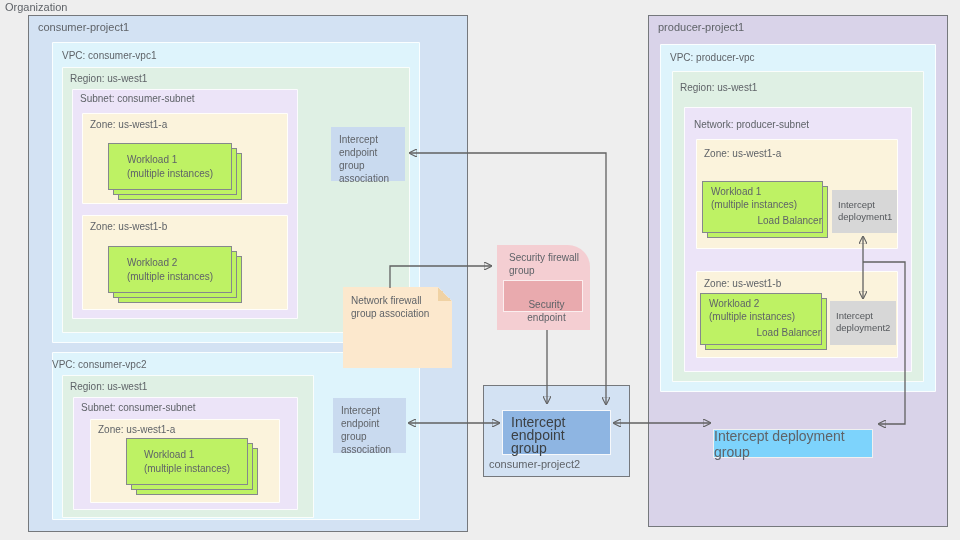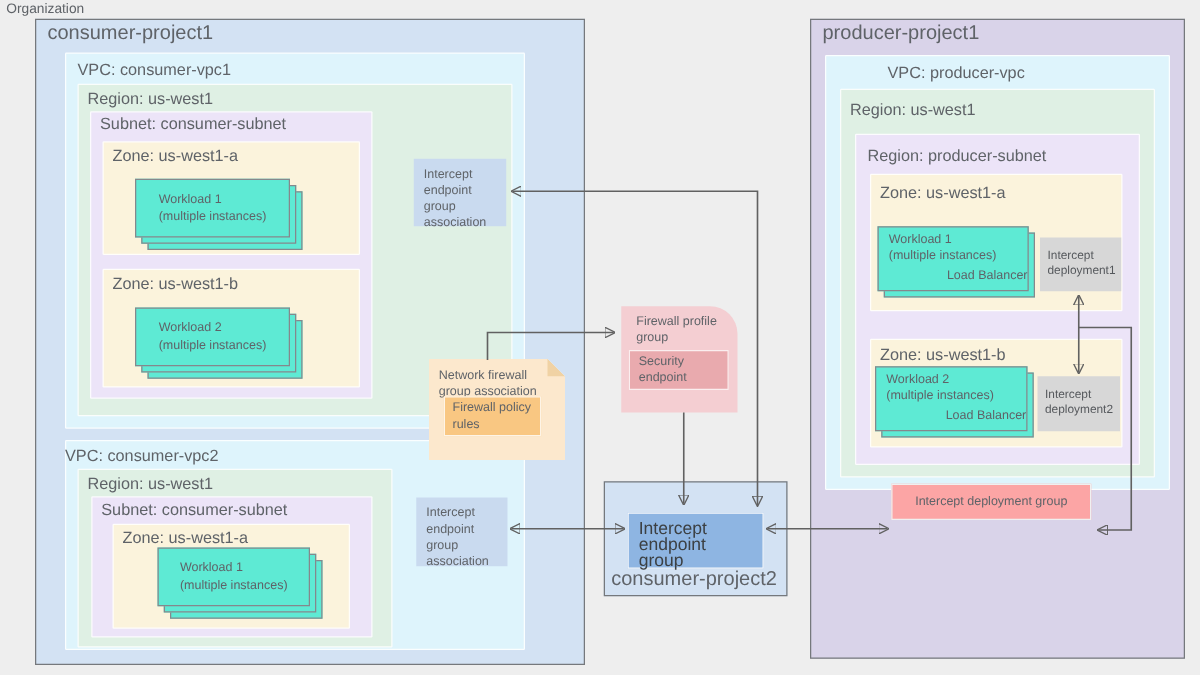--- a/index.html
+++ b/index.html
@@ -2,23 +2,23 @@
 <html><head>
 <meta charset="utf-8">
 <style>
   html,body{margin:0;padding:0;}
   body{font-family:"Liberation Sans", sans-serif;}
   #canvas{position:relative;width:960px;height:540px;background:#eeeeee;overflow:hidden;
           font-family:"Liberation Sans", sans-serif;color:#5f6368;}
   .box{position:absolute;box-sizing:border-box;}
   .proj{border:1.5px solid #75787c;}
   .fillb{border:1.5px solid rgba(255,255,255,0.85);border-radius:1px;}
-  .lbl{position:absolute;font-size:13px;color:#5f6368;white-space:nowrap;line-height:12px;}
-  .projlbl{font-size:16px;text-align:right;}
-  .card{position:absolute;background:#5eead4;border:1px solid #85888c;box-sizing:border-box;}
+  .lbl{position:absolute;font-size:10px;color:#5f6368;white-space:nowrap;line-height:12px;}
+  .projlbl{font-size:11px;text-align:right;}
+  .card{position:absolute;background:#bef264;border:1px solid #85888c;box-sizing:border-box;}
   .cardtxt{position:absolute;inset:0;display:flex;align-items:center;justify-content:center;}
   .cardtxt>div{font-size:10px;line-height:13.5px;color:#5f6368;text-align:left;}
   .pcard-line{font-size:10px;line-height:12.5px;color:#5f6368;}
   .lb-line{font-size:10px;color:#5f6368;text-align:right;margin-top:4px;}
   .assoc{background:#c9daef;font-size:10px;line-height:13px;color:#5f6368;padding:6px 0 0 8px;}
   .assoc span{display:block;}
   .dep{background:#d7d7d7;font-size:9.5px;line-height:11.5px;color:#55585c;padding:9px 0 0 6px;}
   .dep span{display:block;}
   .arrows{position:absolute;left:0;top:0;pointer-events:none;}
   .arrows path{stroke:#616161;stroke-width:1.3;fill:none;}
@@ -105,57 +105,52 @@
 
   <div class="box" style="left:343px;top:287px;width:109px;height:81px;background:#fce8cd;
        clip-path:polygon(0 0, calc(100% - 14px) 0, 100% 14px, 100% 100%, 0 100%);">
     <div style="position:absolute;left:8px;top:8px;font-size:10px;line-height:12.5px;color:#5f6368;">
       <span style="display:block;">Network firewall</span>
       <span style="display:block;">group association</span>
     </div>
   </div>
   <div style="position:absolute;left:438px;top:287px;width:14px;height:14px;
        background:linear-gradient(to bottom left, rgba(0,0,0,0) 50%, #f0d2a4 50%);"></div>
-  <div class="box" style="left:355px;top:317px;width:78px;height:32px;background:#f9c782;
-       border:1px solid rgba(255,255,255,0.8);padding:3px 0 0 6px;font-size:10px;line-height:12.5px;color:#5f6368;">
-    <span style="display:block;">Firewall policy</span>
-    <span style="display:block;">rules</span>
-  </div>
 
   <div class="box" style="left:497px;top:245px;width:93px;height:85px;background:#f4ced2;border-top-right-radius:22px;">
     <div style="position:absolute;left:12px;top:7px;font-size:10px;line-height:12.5px;color:#5f6368;">
-      <span style="display:block;">Firewall profile</span>
+      <span style="display:block;">Security firewall</span>
       <span style="display:block;">group</span>
     </div>
   </div>
   <div class="box" style="left:503px;top:280px;width:80px;height:32px;background:#e9aaae;
-       border:1px solid rgba(255,255,255,0.8);padding:3px 0 0 7px;font-size:10px;line-height:12.5px;color:#5f6368;">
+       border:1px solid rgba(255,255,255,0.8);padding:18px 0 0 7px;font-size:10px;line-height:12.5px;color:#5f6368;text-align:center;">
     <span style="display:block;">Security</span>
     <span style="display:block;">endpoint</span>
   </div>
 
   <div class="box proj" style="left:483px;top:385px;width:147px;height:92px;background:#d3e2f3;"></div>
   <div class="lbl projlbl" style="left:489px;top:458px;">consumer-project2</div>
   <div class="box" style="left:502px;top:410px;width:109px;height:45px;background:#8eb5e2;
        border:1.5px solid #f6f8fb;padding:5px 0 0 8px;font-size:14px;line-height:13px;color:#3c4043;">
     <span style="display:block;">Intercept endpoint</span>
     <span style="display:block;">group</span>
   </div>
 
   <div class="box proj" style="left:648px;top:15px;width:300px;height:512px;background:#d9d3e9;"></div>
   <div class="lbl projlbl" style="left:658px;top:21px;">producer-project1</div>
 
   <div class="box fillb" style="left:660px;top:44px;width:276px;height:348px;background:#def4fc;"></div>
-  <div class="lbl" style="left:710px;top:52px;">VPC: producer-vpc</div>
+  <div class="lbl" style="left:670px;top:52px;">VPC: producer-vpc</div>
 
   <div class="box fillb" style="left:672px;top:71px;width:252px;height:311px;background:#dff0e4;"></div>
   <div class="lbl" style="left:680px;top:82px;">Region: us-west1</div>
 
   <div class="box fillb" style="left:684px;top:107px;width:228px;height:265px;background:#ece4f8;"></div>
-  <div class="lbl" style="left:694px;top:119px;">Region: producer-subnet</div>
+  <div class="lbl" style="left:694px;top:119px;">Network: producer-subnet</div>
 
   <div class="box fillb" style="left:696px;top:139px;width:202px;height:110px;background:#fbf3dc;"></div>
   <div class="lbl" style="left:704px;top:148px;">Zone: us-west1-a</div>
   <div class="card" style="left:707px;top:186px;width:121px;height:52px;"></div>
   <div class="card" style="left:702px;top:181px;width:121px;height:52px;padding:4px 0 0 8px;">
     <span class="pcard-line" style="display:block;">Workload 1</span>
     <span class="pcard-line" style="display:block;">(multiple instances)</span>
     <div class="lb-line">Load Balancer</div>
   </div>
   <div class="box dep" style="left:832px;top:190px;width:65px;height:43px;">
@@ -169,23 +164,23 @@
   <div class="card" style="left:700px;top:293px;width:122px;height:52px;padding:4px 0 0 8px;">
     <span class="pcard-line" style="display:block;">Workload 2</span>
     <span class="pcard-line" style="display:block;">(multiple instances)</span>
     <div class="lb-line">Load Balancer</div>
   </div>
   <div class="box dep" style="left:830px;top:301px;width:66px;height:44px;">
     <span>Intercept</span>
     <span>deployment2</span>
   </div>
 
-  <div class="box" style="left:713px;top:387px;width:160px;height:29px;background:#fca5a5;
+  <div class="box" style="left:713px;top:429px;width:160px;height:29px;background:#7dd3fc;
        border:1.5px solid #f0f0f0;display:flex;align-items:center;justify-content:center;
-       font-size:10px;color:#5f6368;">
+       font-size:14px;color:#5f6368;">
     <span>Intercept deployment group</span>
   </div>
 
   <svg class="arrows" width="960" height="540" viewBox="0 0 960 540">
     <defs>
       <marker id="ah" viewBox="0 0 10 10" refX="8.5" refY="5" markerWidth="6.5" markerHeight="6.5" orient="auto-start-reverse">
           <path d="M0,0 L10,5 L0,10 z" fill="#616161" stroke="none"></path>
         </marker>
     </defs>
     <path d="M606,404 L606,153 L410,153" marker-start="url(#ah)" marker-end="url(#ah)"></path>

